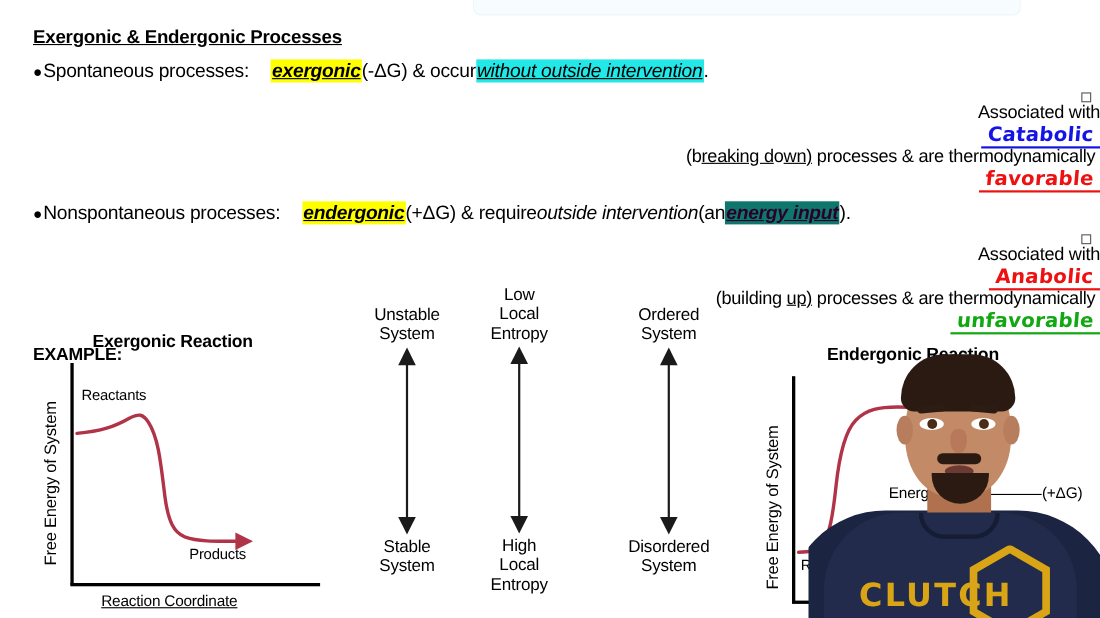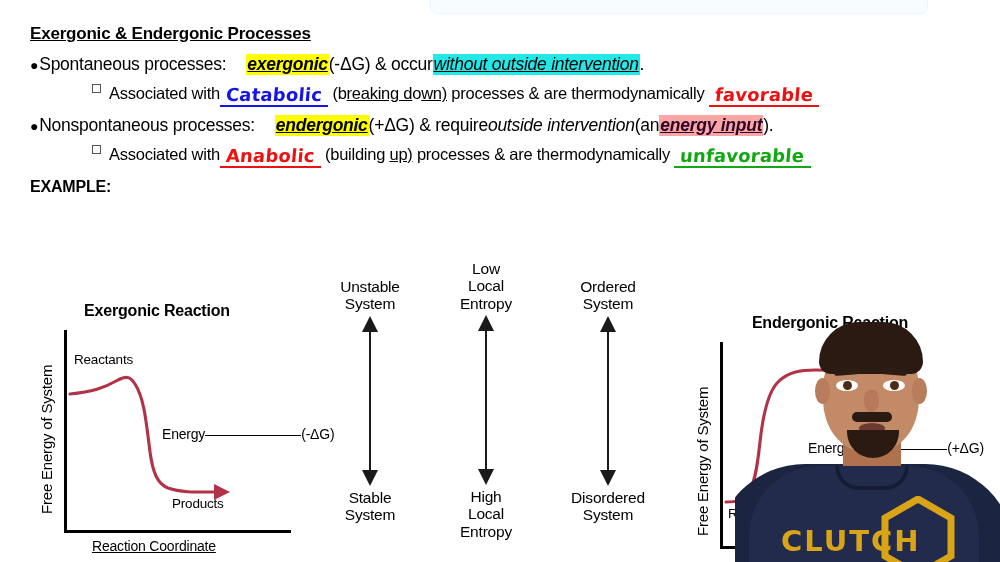--- a/index.html
+++ b/index.html
@@ -27,40 +27,41 @@
     text-decoration:underline; margin:4px 0 0 30px;
   }
 
   .bullet{
     display:flex; align-items:baseline;
     font-size:17.5px; margin:10px 0 0 30px; white-space:nowrap;
     letter-spacing:-0.25px;
   }
   .bullet .dot{ font-size:14px; line-height:1; margin-right:1px;}
   .sub{
-    display:flex; align-items:flex-start;
+    display:flex; align-items:flex-end;
     font-size:16.5px; margin:9px 0 0 92px; white-space:nowrap;
     letter-spacing:-0.25px;
+    flex-direction:column;
   }
   .sub .sq{
     display:inline-block; width:9px; height:9px;
     border:1.4px solid #555; margin-right:8px;
   }
   .sub3{
     display:flex; align-items:baseline;
     font-size:15.5px; margin:11px 0 0 92px; white-space:nowrap;
     letter-spacing:-0.3px;
   }
   .example{
     font-size:16px; font-weight:bold; margin:12px 0 0 30px; letter-spacing:-0.2px;
   }
 
   .hl-yellow{ background:#ffff00; font-style:italic; text-decoration:underline; padding:0 1px; font-weight:600;margin-left:20px;}
   .hl-cyan  { background:#22e8e8; font-style:italic; text-decoration:underline; padding:0 1px;}
-  .hl-magenta{ background:#fca5a5; font-style:italic; text-decoration:underline; padding:0 1px; font-weight:600; color:#2a0028;}
+  .hl-magenta{ background:#0f766e; font-style:italic; text-decoration:underline; padding:0 1px; font-weight:600; color:#2a0028;}
   .it{ font-style:italic; }
   .u { text-decoration:underline; }
   .blank-short{ display:inline-block; border-bottom:1.5px solid #000; width:84px; vertical-align:2px; }
 
   
   .hand{
     font-family:"DejaVu Sans", sans-serif;
     font-size:18px; font-weight:600;
     letter-spacing:0.2px;
     position:relative; display:inline-block;
@@ -257,44 +258,41 @@
     <svg width="290" height="260" style="position:absolute; left:0; top:0;">
       <path d="M48,92 C70,90 82,86 96,78 C104,74 108,74 113,82
                C122,96 124,118 128,150 C131,172 136,182 146,186
                C160,191 178,190 196,190" fill="none" stroke="#b13347" stroke-width="3.1" stroke-linecap="round"></path>
       <polygon points="192,182 208,190 192,198" fill="#b13347"></polygon>
     </svg>
 
     <div class="pt-label" style="left:52px; top:50px;">Reactants</div>
     <div class="pt-label" style="left:150px; top:194px;">Products</div>
 
-    <div class="energy-row" style="left:140px; top:124px;">
-      <span>Energy</span><span class="ln"></span><span>(-ΔG)</span>
-    </div>
 
     <div class="xlabel" style="left:70px; top:236px;text-decoration:underline;">Reaction Coordinate</div>
   </div>
 
   <div class="arrowcol" style="left:322px; top:6px; width:96px;">
     <div class="top-lbl">
       <div>Unstable</div>
       <div>System</div>
     </div>
     <div class="dbl-arrow">
       <div class="head-up"></div>
         <div class="shaft"></div>
         <div class="head-dn"></div>
     </div>
     <div class="bot-lbl">
       <div>Stable</div>
       <div>System</div>
     </div>
   </div>
 
-  <div class="arrowcol" style="left:438px; top:-12px; width:96px;text-align:center;">
+  <div class="arrowcol" style="left:424px; top:-12px; width:96px;text-align:center;">
     <div class="top-lbl">
       <div>Low</div>
       <div>Local</div>
       <div>Entropy</div>
     </div>
     <div class="dbl-arrow">
       <div class="head-up"></div>
         <div class="shaft"></div>
         <div class="head-dn"></div>
     </div>

